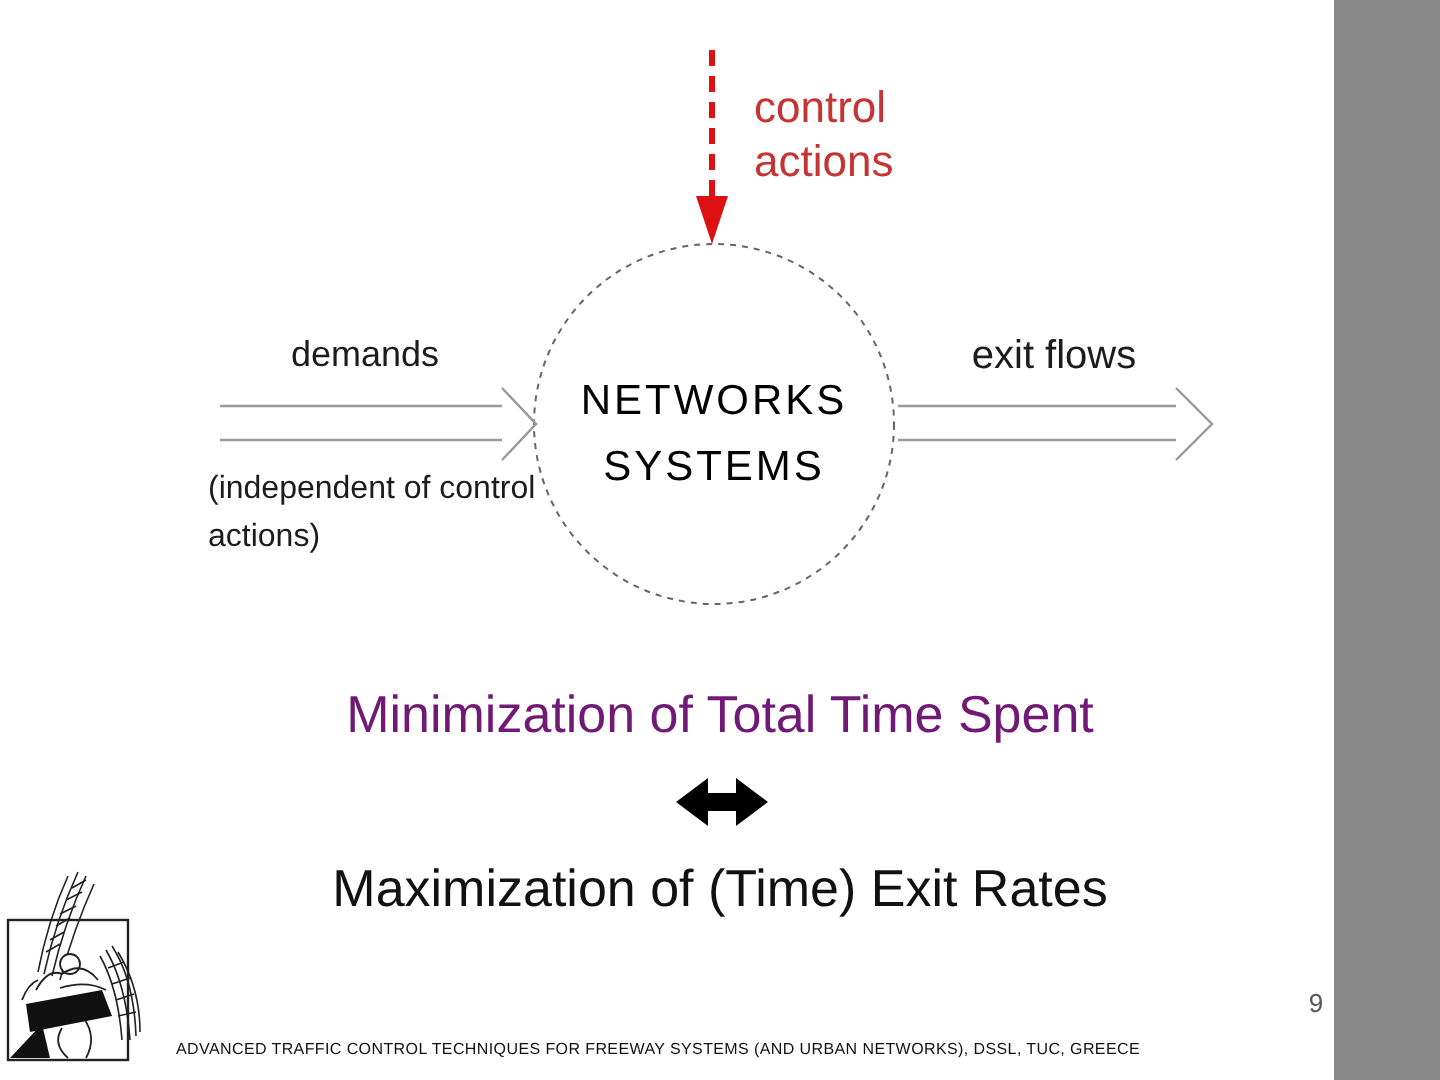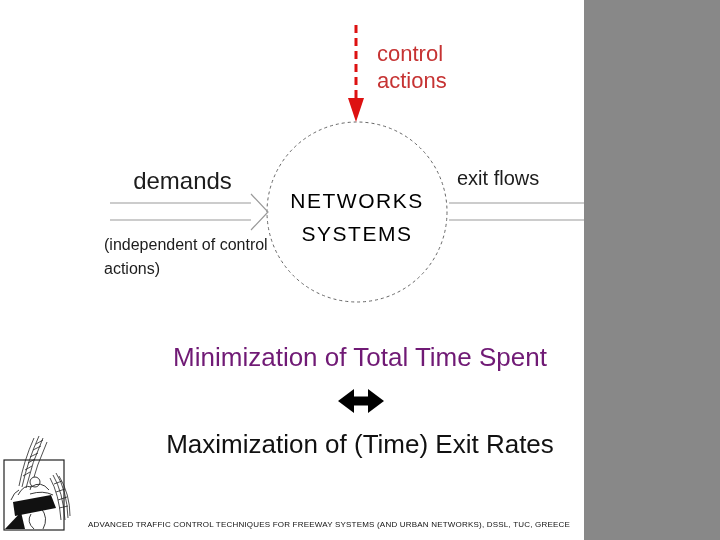--- a/index.html
+++ b/index.html
@@ -1,42 +1,42 @@
 <!DOCTYPE html>
 <html><head>
 <meta charset="utf-8">
 <style>
   html,body{margin:0;padding:0;background:#888;}
   .slide{
     position:relative;
-    width:584px;height:540px;
+    width:667px;height:540px;
     background:#ffffff;
     overflow:hidden;
     font-family:"Liberation Sans", sans-serif;
   }
   .abs{position:absolute;}
   svg{display:block;}
 
   .control-label{
     left:377px;top:40px;width:96px;
     color:#c63333;
     font-size:22px;line-height:27px;
     text-align:left;
   }
   .demands-label{
     left:110px;top:167px;width:145px;
-    color:#1c1c1c;font-size:24px;text-align:center;
+    color:#1c1c1c;font-size:18px;text-align:center;
   }
   .demands-note{
     left:104px;top:233px;width:182px;
     color:#1c1c1c;font-size:16px;line-height:24px;text-align:left;
   }
   .exit-label{
     left:457px;top:167px;width:140px;
-    color:#1c1c1c;font-size:20px;text-align:left;
+    color:#1c1c1c;font-size:20px;text-align:center;
   }
   .network-label{
     left:257px;top:184px;width:200px;
     color:#000;font-size:21px;line-height:33px;
     letter-spacing:1.5px;text-align:center;
   }
   .network-label span{display:block;}
 
   .statement-line1{
     left:0;top:342px;width:720px;

